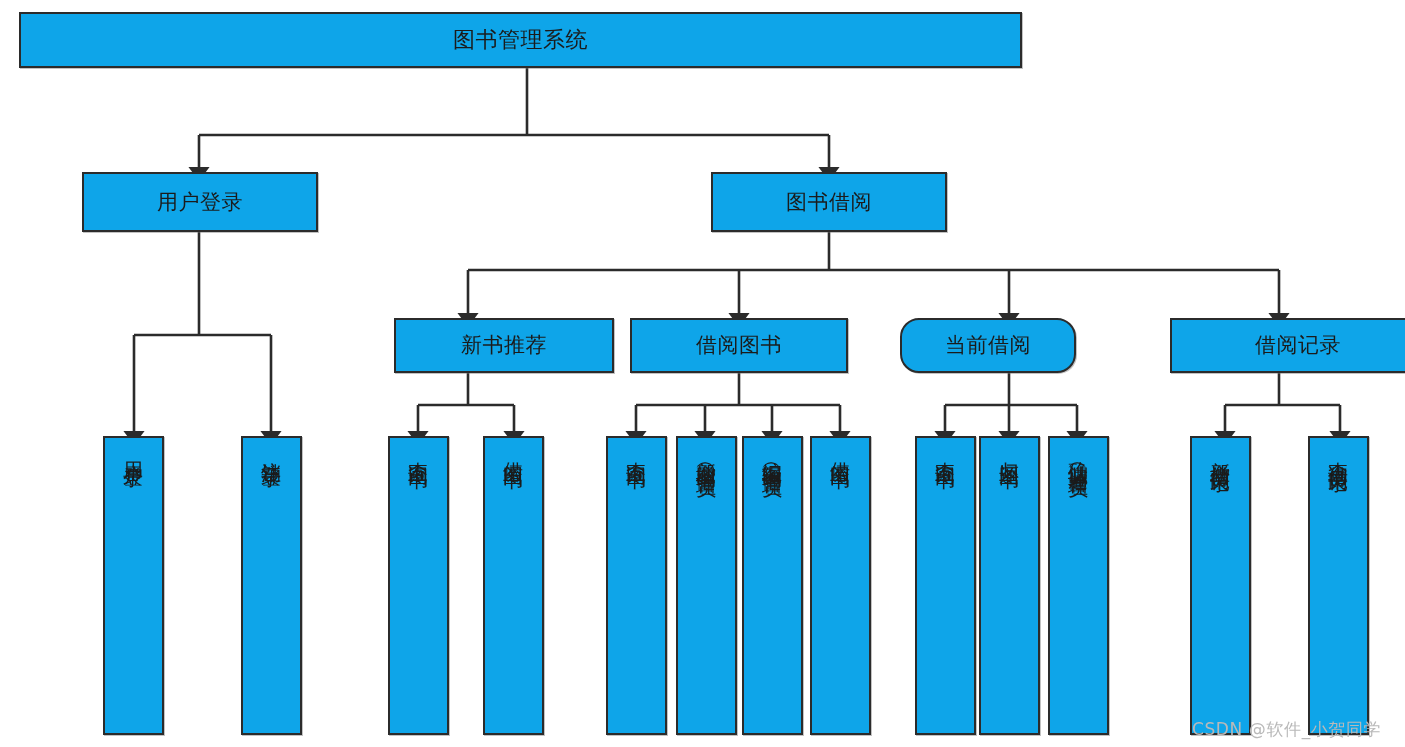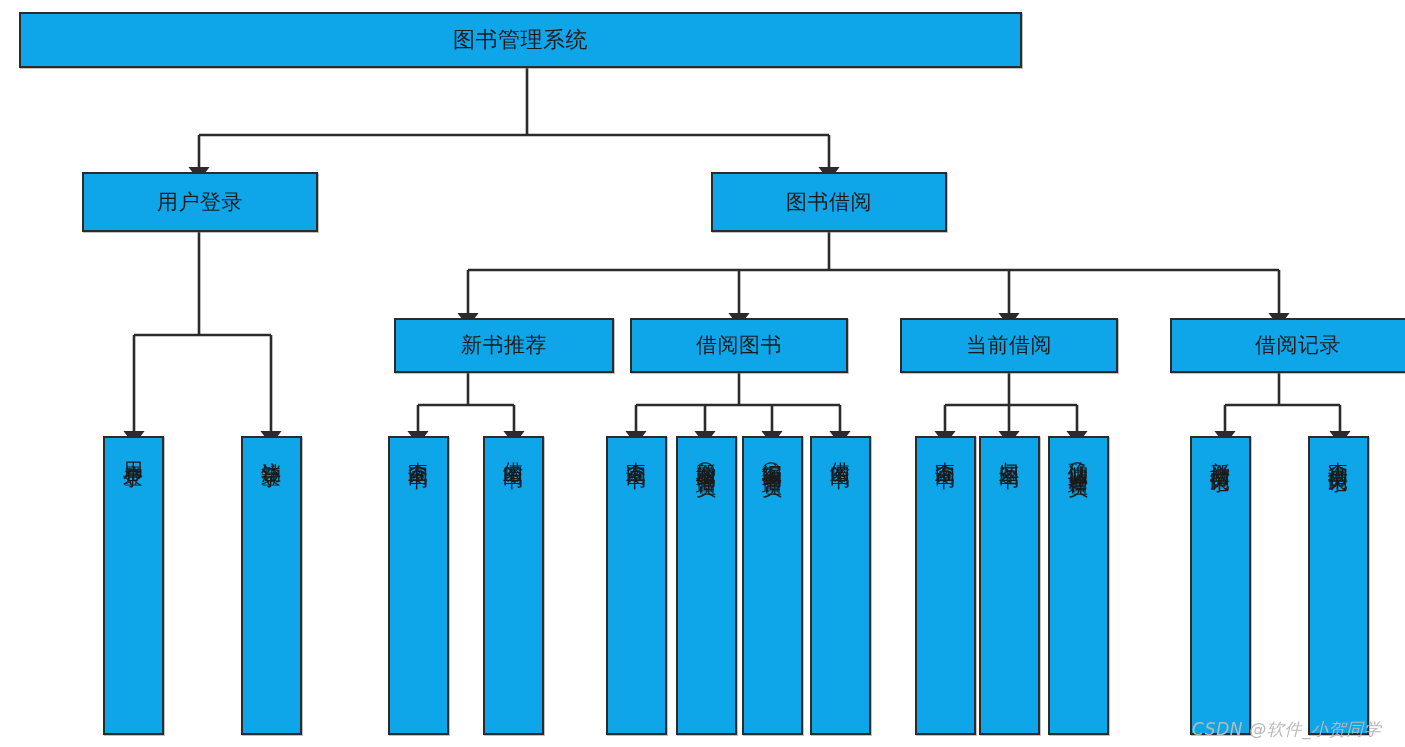--- a/index.html
+++ b/index.html
@@ -125,21 +125,21 @@
       </div>
       <div class="node horiz" style="left: 711px; top: 172px; width: 236px; height: 60px;">
         <span class="label">图书借阅</span>
       </div>
       <div class="node horiz" style="left: 358px; top: 318px; width: 220px; height: 55px; margin-left: 36px;">
         <span class="label">新书推荐</span>
       </div>
       <div class="node horiz" style="left: 630px; top: 318px; width: 218px; height: 55px;">
         <span class="label">借阅图书</span>
       </div>
-      <div class="node horiz" style="left: 900px; top: 318px; width: 218px; height: 55px;">
+      <div class="node horiz" style="left: 900px; top: 318px; width: 176px; height: 55px; border-radius: 19px;">
         <span class="label">当前借阅</span>
       </div>
       <div class="node horiz" style="left: 1170px; top: 318px; width: 256px; height: 55px;">
         <span class="label">借阅记录</span>
       </div>
       <div class="node vert" style="left: 103px; top: 436px; width: 61px; height: 299px;">
         <span class="label">用户登录</span>
       </div>
       <div class="node vert" style="left: 241px; top: 436px; width: 61px; height: 299px;">
         <span class="label">注销登录</span>
@@ -172,14 +172,14 @@
         <span class="label">确认归还（管理员）</span>
       </div>
       <div class="node vert" style="left: 1190px; top: 436px; width: 61px; height: 299px;">
         <span class="label">新增借阅记录</span>
       </div>
       <div class="node vert" style="left: 1308px; top: 436px; width: 61px; height: 299px;">
         <span class="label">查询借阅记录</span>
       </div>
     </div>
 
-  <div class="watermark" style="left: 1192px; top: 718px; font-style: italic;">CSDN @软件_小贺同学</div>
+  <div class="watermark" style="left: 1192px; top: 718px;">CSDN @软件_小贺同学</div>
 </div>
 
 </body></html>

